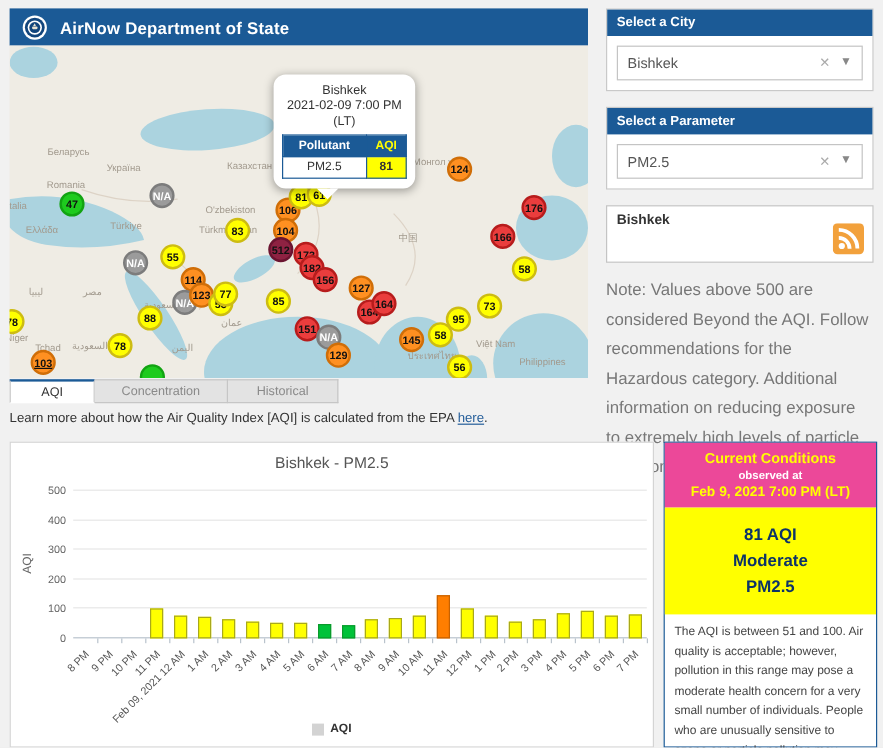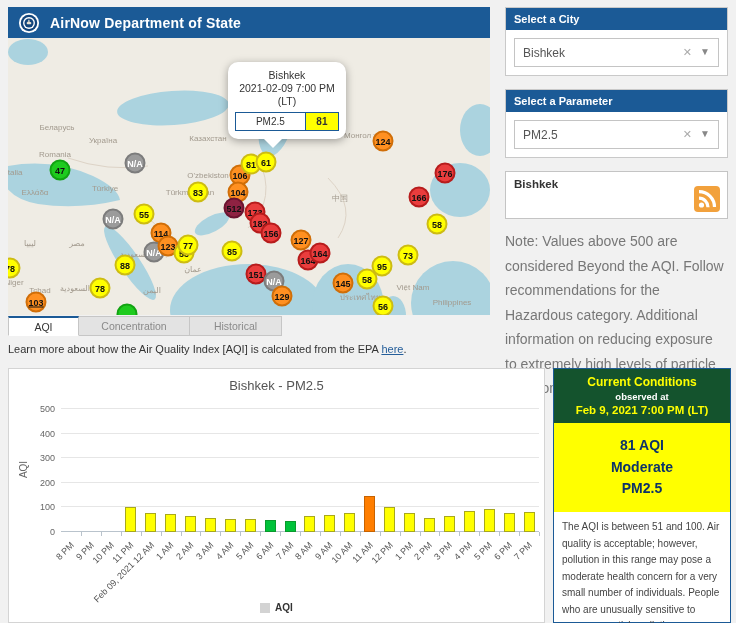--- a/index.html
+++ b/index.html
@@ -79,21 +79,21 @@
   .b-green  { background:#00c23a; border:1px solid #0a9a2c; }
   .b-orange { background:#ff7e00; border:1px solid #c76200; }
   .xtick { position:absolute; top:100%; width:1px; height:4px; background:#b9c3cc; }
   .xlab { position:absolute; font-size:9px; color:#555; white-space:nowrap; transform-origin:right top; transform:rotate(-45deg); }
   .legend { position:absolute; left:0; right:0; top:233px; display:flex; justify-content:center; align-items:center; gap:5px; cursor:pointer; }
   .legend .sw { width:10px; height:10px; background:#d3d3d3; }
   .legend .lg-txt { font-size:10px; font-weight:bold; color:#333; }
 
   
   .cc { position:absolute; left:553px; top:368px; width:178px; height:255px; background:#fff; border:1px solid #1b5a96; }
-  .cc-hd { background:#14532d; text-align:center; padding:6px 4px 7px; }
+  .cc-hd { background:#ec4899; text-align:center; padding:6px 4px 7px; }
   .cc-t { color:#ffff00; font-size:12px; font-weight:bold; }
   .cc-s { color:#fff; font-size:9.5px; font-weight:bold; margin-top:2px; }
   .cc-d { color:#ffff00; font-size:11.5px; font-weight:bold; margin-top:2px; }
   .cc-aqi { background:#ffff00; text-align:center; padding:12px 4px; color:#0d3368; font-size:14px; font-weight:bold; line-height:1.55; }
   .cc-health { padding:7px 8px; }
   .cc-ht { text-align:center; font-size:11px; font-weight:bold; color:#333; margin-bottom:4px; }
   .cc-hx { font-size:10px; color:#444; line-height:1.65; }
 </style>
 </head>
 <body>
@@ -133,21 +133,21 @@
     </svg>
 
     <div id="map-labels">
         <div class="map-label" style="left: 49px; top: 89px;">Беларусь</div>
         <div class="map-label" style="left: 95px; top: 102px;">Україна</div>
         <div class="map-label" style="left: 200px; top: 100px;">Казахстан</div>
         <div class="map-label" style="left: 47px; top: 116px;">Romania</div>
         <div class="map-label" style="left: 6px; top: 134px;">Italia</div>
         <div class="map-label" style="left: 27px; top: 154px;">Ελλάδα</div>
         <div class="map-label" style="left: 97px; top: 150px;">Türkiye</div>
-        <div class="map-label" style="left: 184px; top: 137px; margin-left: 16px;">O'zbekiston</div>
+        <div class="map-label" style="left: 184px; top: 137px;">O'zbekiston</div>
         <div class="map-label" style="left: 182px; top: 154px;">Türkmenistan</div>
         <div class="map-label" style="left: 357px; top: 97px;">Монгол улс</div>
         <div class="map-label" style="left: 332px; top: 160px;">中国</div>
         <div class="map-label" style="left: 22px; top: 205px;">ليبيا</div>
         <div class="map-label" style="left: 69px; top: 205px;">مصر</div>
         <div class="map-label" style="left: 127px; top: 216px;">السعودية</div>
         <div class="map-label" style="left: 185px; top: 231px;">عمان</div>
         <div class="map-label" style="left: 144px; top: 252px;">اليمن</div>
         <div class="map-label" style="left: 67px; top: 250px;">السعودية</div>
         <div class="map-label" style="left: 32px; top: 252px;">Tchad</div>
@@ -197,20 +197,24 @@
         <div class="marker m-red" style="left: 437px; top: 135px;">176</div>
         <div class="marker m-yellow" style="left: 429px; top: 186px;">58</div>
       </div>
 
     <div class="popup">
       <div class="ptitle">Bishkek</div>
       <div class="ptitle">2021-02-09 7:00 PM</div>
       <div class="ptitle">(LT)</div>
       <table class="ptable">
         <tbody>
+            <tr>
+          <th>Pollutant</th>
+          <th class="aqi-h">AQI</th>
+        </tr>
         <tr>
           <td>PM2.5</td>
           <td class="aqi-v">81</td>
         </tr>
       </tbody>
         </table>
     </div>
   </div>
 
   <div class="side">

